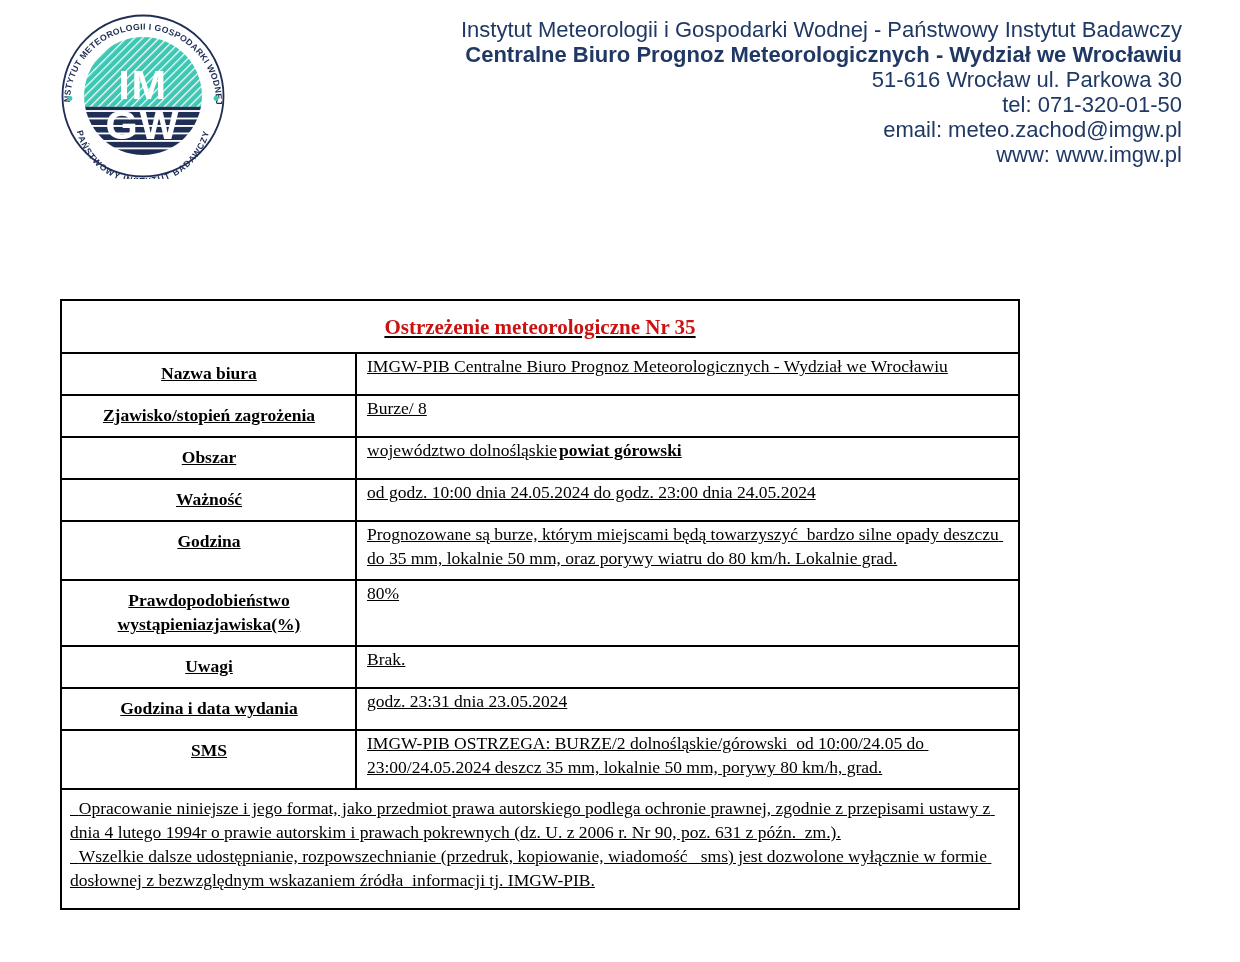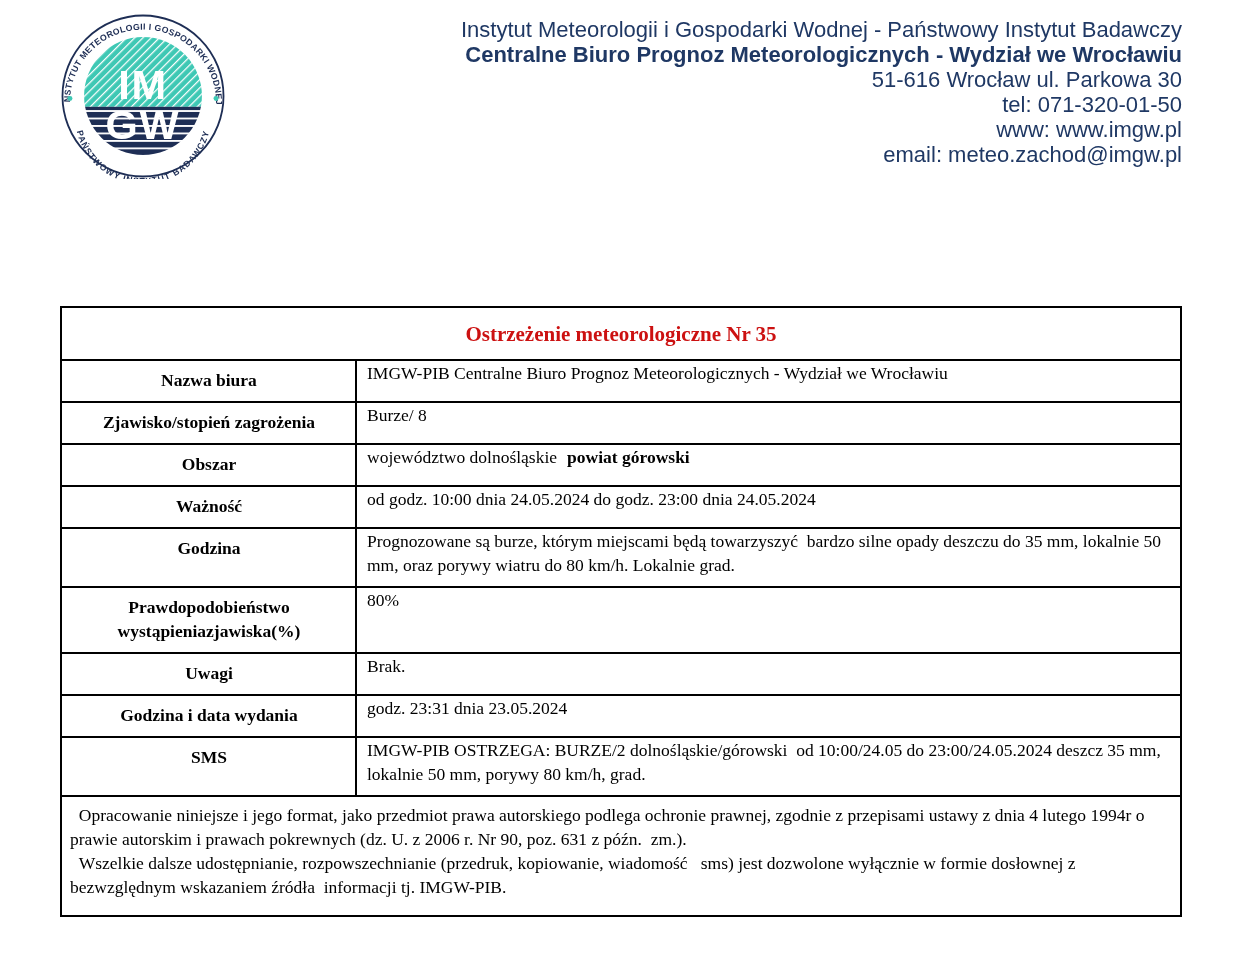--- a/index.html
+++ b/index.html
@@ -12,33 +12,33 @@
   .logo-wrap { position:absolute; left:60px; top:13px; width:166px; height:166px; }
   .contact {
     position:absolute; top:17px; right:58px; text-align:right;
     color:#1F3864; font-family:"Liberation Sans", sans-serif;
     font-size:22px; line-height:25px; font-weight:400;
   }
   .contact .bold { font-weight:bold; }
 
   
   table.warning {
-    position:absolute; left:60px; top:306px; width:1122px;
+    position:absolute; left:60px; top:299px; width:960px;
     border-collapse:collapse; table-layout:fixed;
-    font-size:17.5px; line-height:24px;
+    font-size:17.5px; line-height:24px;text-decoration:underline;
   }
   table.warning td { border:2px solid #000000; vertical-align:top; }
   col.c-label { width:295px; }
   .title-cell {
     text-align:center; font-weight:bold; font-size:21px;
     color:#CC1111; padding:14px 8px 13px 8px;
   }
   td.lbl  { font-weight:bold; padding:7px 8px 9px 9px;text-align:center; }
   td.val  { padding:0 8px 9px 10px; white-space:pre-wrap; }
-  .value-bold { font-weight:bold; margin-left:10px; }
+  .value-bold { font-weight:bold; margin-left:2px; }
   td.disclaimer { padding:6px 10px 16px 8px; line-height:24px; }
   td.disclaimer div { white-space:pre-wrap; }
 </style>
 </head>
 <body>
 
 <div class="page">
 
   <div class="logo-wrap">
     <svg viewBox="0 0 200 200" width="166" height="166">
@@ -78,22 +78,22 @@
       <circle cx="12" cy="103" r="3" fill="#3EC8B4"></circle>
       <circle cx="188" cy="103" r="3" fill="#3EC8B4"></circle>
     </svg>
   </div>
 
   <div class="contact">
     <div>Instytut Meteorologii i Gospodarki Wodnej - Państwowy Instytut Badawczy</div>
     <div class="bold">Centralne Biuro Prognoz Meteorologicznych - Wydział we Wrocławiu</div>
     <div>51-616 Wrocław ul. Parkowa 30</div>
     <div>tel: 071-320-01-50</div>
+    <div>email: meteo.zachod@imgw.pl</div>
     <div>www: www.imgw.pl</div>
-    <div>email: meteo.zachod@imgw.pl</div>
   </div>
 
   <table class="warning">
     <colgroup>
         <col class="c-label">
         <col class="c-value">
       </colgroup>
     <tbody>
       <tr>
         <td colspan="2" class="title-cell">Ostrzeżenie meteorologiczne Nr 35</td>

